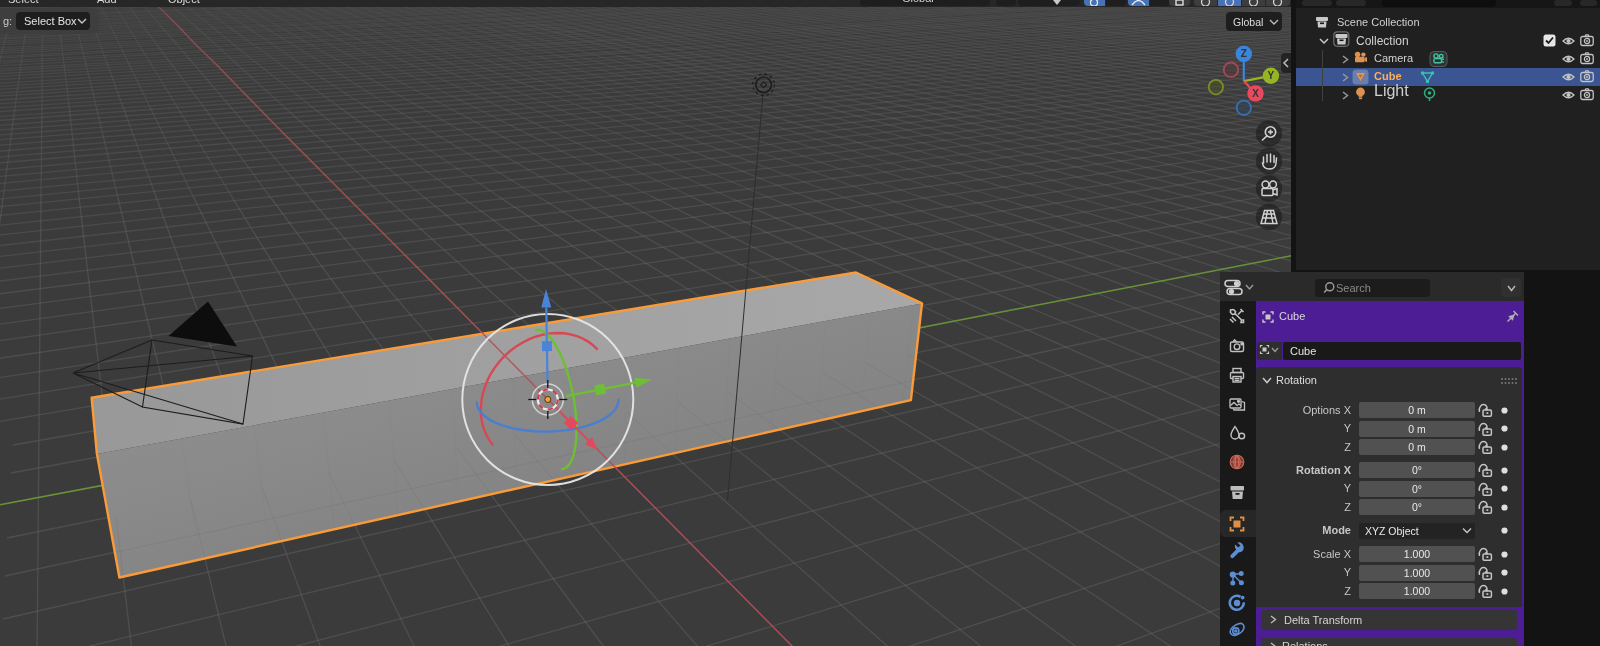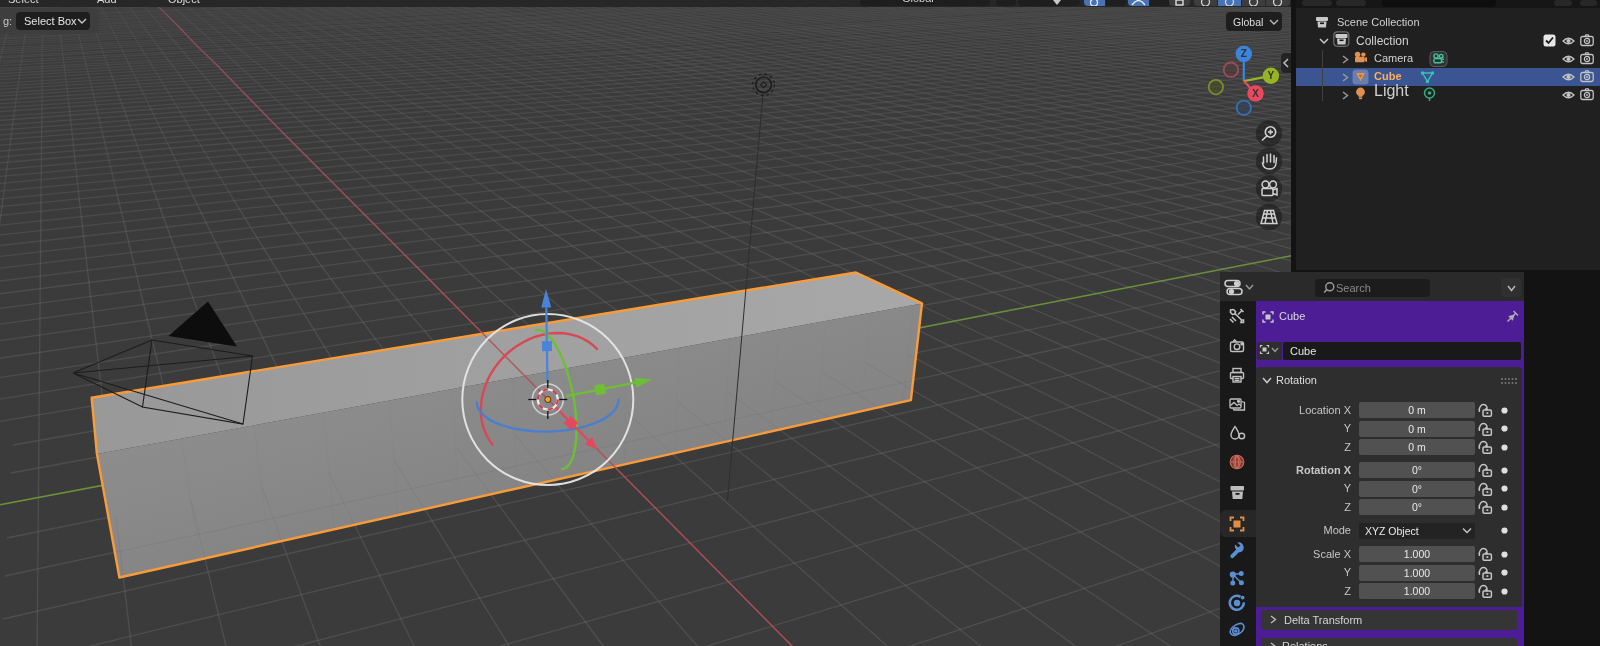--- a/index.html
+++ b/index.html
@@ -1537,21 +1537,21 @@
           <circle cx="5.5" cy="2" r="1"></circle>
           <circle cx="5.5" cy="6" r="1"></circle>
           <circle cx="9.0" cy="2" r="1"></circle>
           <circle cx="9.0" cy="6" r="1"></circle>
           <circle cx="12.5" cy="2" r="1"></circle>
           <circle cx="12.5" cy="6" r="1"></circle>
           <circle cx="16.0" cy="2" r="1"></circle>
           <circle cx="16.0" cy="6" r="1"></circle>
         </g>
       </svg>
-<div style="position:absolute;left:131px;top:132.5px;font-size:11px;color:#c6c6c6;font-weight:400;white-space:nowrap;line-height:1;transform:translateX(-100%)">Location X</div>
+<div style="position:absolute;left:131px;top:132.5px;font-size:11px;color:#c6c6c6;font-weight:400;white-space:nowrap;line-height:1;transform:translateX(-100%)">Options X</div>
 <div style="position:absolute;left:139px;top:130px;width:116px;height:16px;background:#515151;border-radius:2px"></div>
 <div style="position:absolute;left:197px;top:133px;font-size:10.5px;color:#e9e9e9;font-weight:400;white-space:nowrap;line-height:1;transform:translateX(-50%)">0 m</div>
 <svg style="position:absolute;left:258px;top:131.2px" width="15" height="15" viewBox="0 0 15 15">
         <g fill="none" stroke="#c6c6c6" stroke-linecap="round">
           <path d="M1.4 8.3 C0.7 4.2 3.3 1.5 5.6 1.6 C8.1 1.7 9.5 4.1 8.9 6.6 L7.6 5.9" stroke-width="1.5"></path>
           <rect x="5" y="7" width="8.4" height="6.2" rx="1.2" stroke-width="1.5"></rect>
           <line x1="6.8" y1="10.1" x2="11.6" y2="10.1" stroke="#3a3a3a" stroke-width="2"></line>
           <rect x="8.5" y="9.2" width="1.7" height="1.7" fill="#c6c6c6" stroke="none"></rect>
         </g>
       </svg>
@@ -1621,21 +1621,21 @@
         <g fill="none" stroke="#c6c6c6" stroke-linecap="round">
           <path d="M1.4 8.3 C0.7 4.2 3.3 1.5 5.6 1.6 C8.1 1.7 9.5 4.1 8.9 6.6 L7.6 5.9" stroke-width="1.5"></path>
           <rect x="5" y="7" width="8.4" height="6.2" rx="1.2" stroke-width="1.5"></rect>
           <line x1="6.8" y1="10.1" x2="11.6" y2="10.1" stroke="#3a3a3a" stroke-width="2"></line>
           <rect x="8.5" y="9.2" width="1.7" height="1.7" fill="#c6c6c6" stroke="none"></rect>
         </g>
       </svg>
 <svg style="position:absolute;left:281px;top:231.60000000000002px" width="8" height="8" viewBox="0 0 8 8">
         <circle cx="3.5" cy="3.5" r="3.1" fill="#dfdfdf"></circle>
       </svg>
-<div style="position:absolute;left:131px;top:253.0px;font-size:11px;color:#c6c6c6;font-weight:400;white-space:nowrap;line-height:1;transform:translateX(-100%)">Mode</div>
+<div style="position:absolute;left:131px;top:253.0px;font-size:11px;color:#c6c6c6;font-weight:700;white-space:nowrap;line-height:1;transform:translateX(-100%)">Mode</div>
 <div style="position:absolute;left:139px;top:250.5px;width:116px;height:16px;background:#232323;border-radius:2px"></div>
 <div style="position:absolute;left:145px;top:253.5px;font-size:10.5px;color:#e9e9e9;font-weight:400;white-space:nowrap;line-height:1;">XYZ Object</div>
 <svg style="position:absolute;left:241px;top:253.5px" width="12" height="10" viewBox="0 0 12 10">
         <path d="M2 2.5 L6 6.5 L10 2.5" stroke="#c9c9c9" stroke-width="1.3" fill="none"></path>
       </svg>
 <svg style="position:absolute;left:281px;top:255.10000000000002px" width="8" height="8" viewBox="0 0 8 8">
         <circle cx="3.5" cy="3.5" r="3.1" fill="#dfdfdf"></circle>
       </svg>
 <div style="position:absolute;left:131px;top:276.5px;font-size:11px;color:#c6c6c6;font-weight:400;white-space:nowrap;line-height:1;transform:translateX(-100%)">Scale X</div>
 <div style="position:absolute;left:139px;top:274px;width:116px;height:16px;background:#515151;border-radius:2px"></div>

